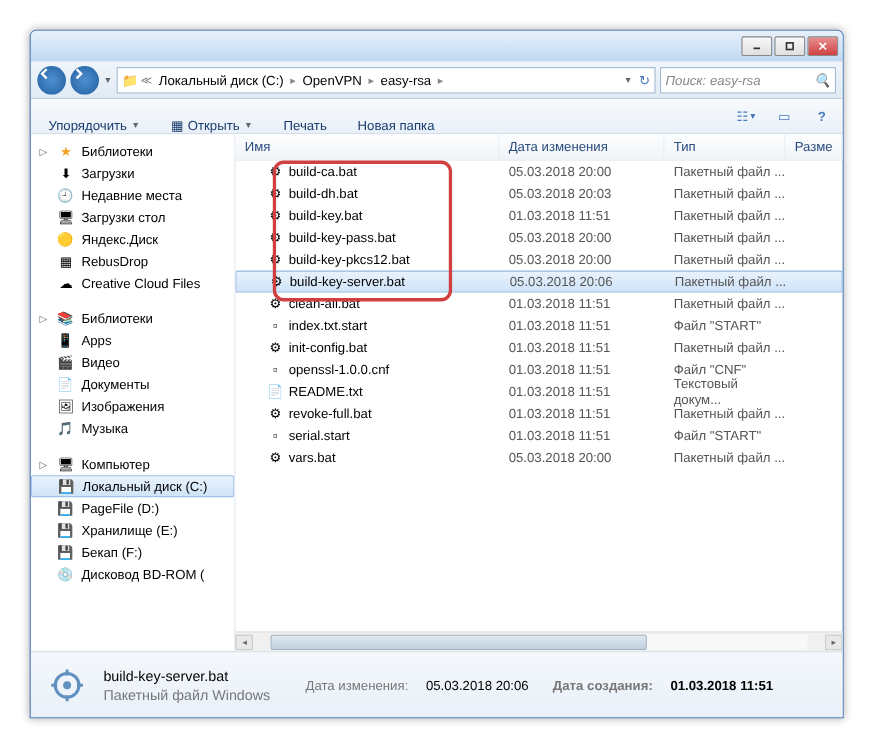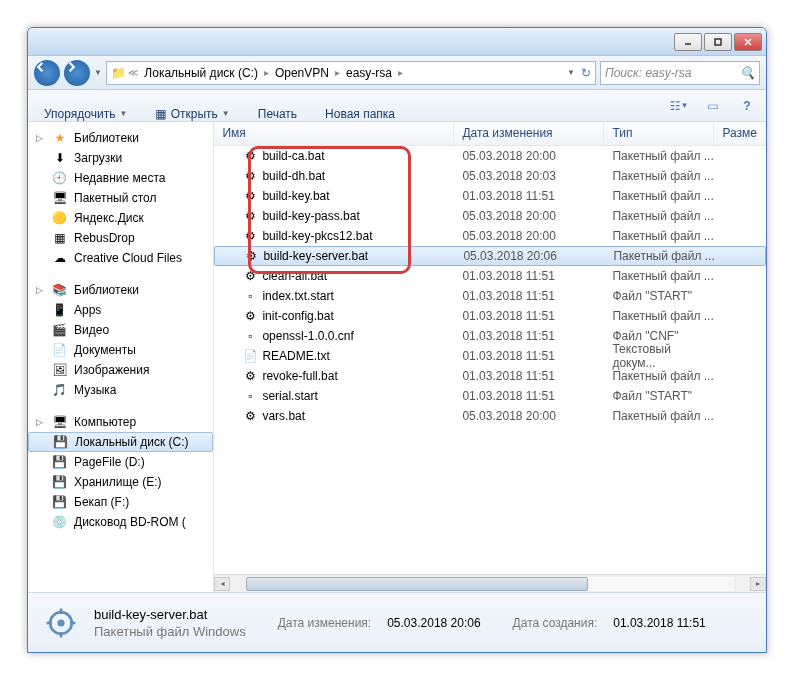--- a/index.html
+++ b/index.html
@@ -140,21 +140,21 @@
             <div class="side-item">
               <span class="icon">⬇</span>
               <span>Загрузки</span>
             </div>
             <div class="side-item">
               <span class="icon">🕘</span>
               <span>Недавние места</span>
             </div>
             <div class="side-item">
               <span class="icon">🖥</span>
-              <span>Пакетный стол</span>
+              <span>Загрузки стол</span>
             </div>
             <div class="side-item">
               <span class="icon">🟡</span>
               <span>Яндекс.Диск</span>
             </div>
             <div class="side-item">
               <span class="icon">▦</span>
               <span>RebusDrop</span>
             </div>
             <div class="side-item">
@@ -372,21 +372,21 @@
     <div class="meta">
       <div class="fname-big">build-key-server.bat</div>
       <div class="sub">Пакетный файл Windows</div>
     </div>
     <div class="meta" style="margin-left:20px;gap:28px;">
       <div class="meta-row">
           <span class="lbl">Дата изменения:</span> 
           <span>05.03.2018 20:06</span>
         </div>
     </div>
-    <div class="meta" style="margin-left:20px;">
+    <div class="meta" style="margin-left:10px;font-weight:bold;">
       <div class="meta-row">
           <span class="lbl">Дата создания:</span> 
           <span>01.03.2018 11:51</span>
         </div>
     </div>
   </div>
 
 </div>
 
 </body></html>

